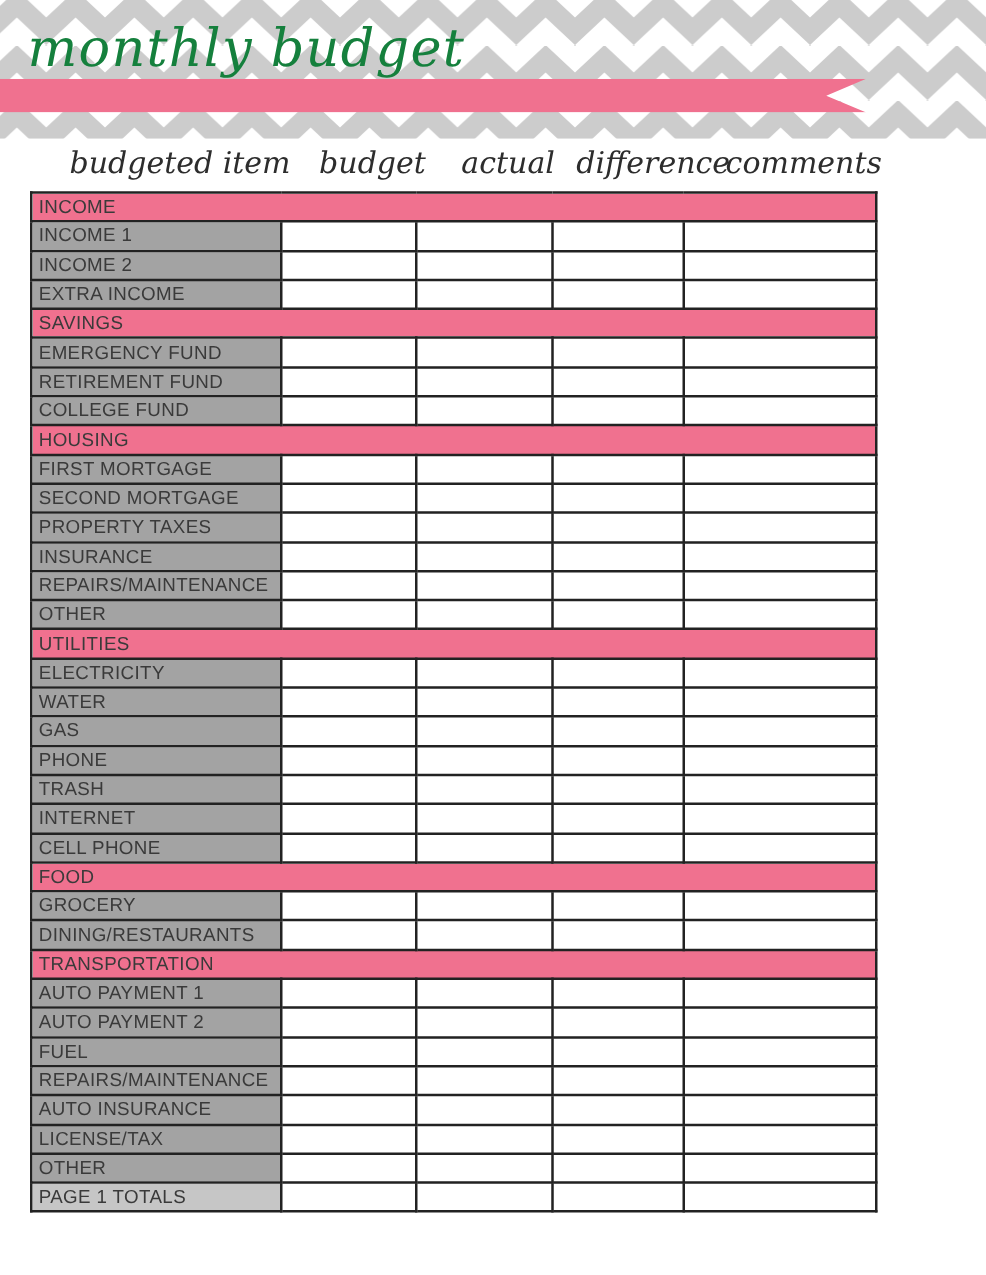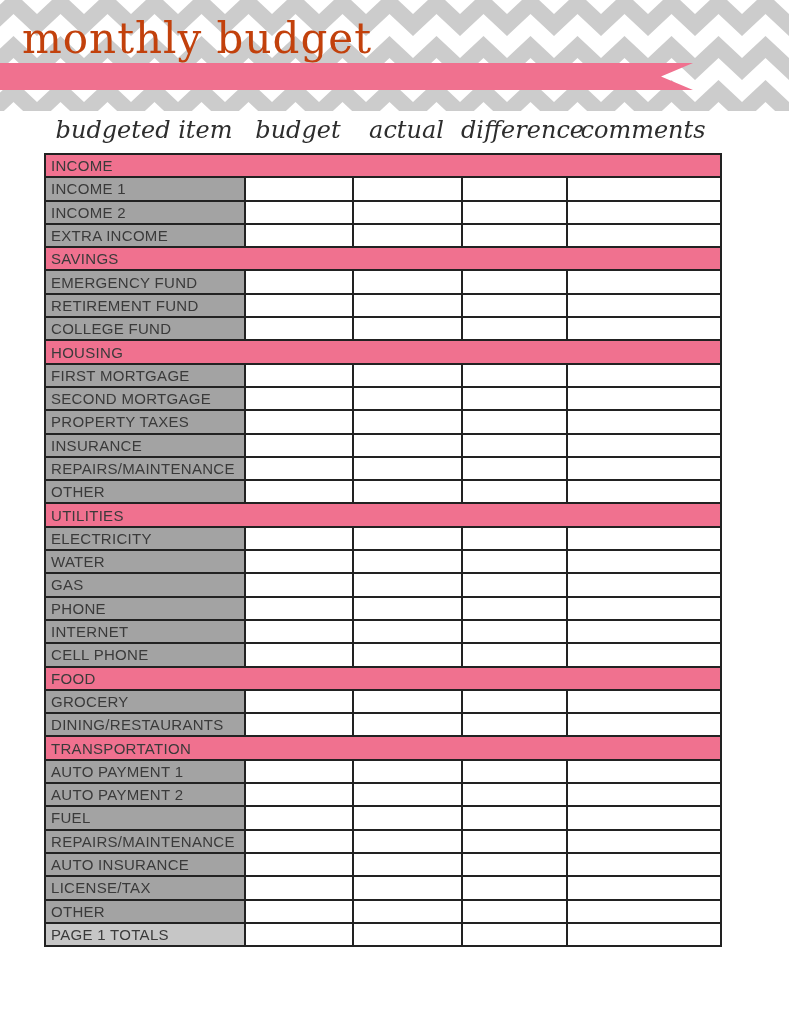--- a/index.html
+++ b/index.html
@@ -18,23 +18,23 @@
   .chevron-header svg{position:absolute;top:0;left:0;}
   .ribbon{
     position:absolute;top:63px;left:0;
     width:693px;height:27px;
     background:#f0718f;
     clip-path:polygon(0 0,100% 0,calc(100% - 32px) 50%,100% 100%,0 100%);
   }
   .page-title{
     position:absolute;top:16px;left:22px;margin:0;
     font-family:"DejaVu Serif",serif;
-    font-weight:normal;
+    font-style:italic;font-weight:normal;
     font-size:42px;line-height:1.1;
-    letter-spacing:1px;color:#c2410c;
+    letter-spacing:1px;color:#15803d;
     z-index:2;white-space:nowrap;
   }
   
   .colheads{
     position:absolute;top:113px;left:4px;
     width:789px;height:40px;
   }
   .colhead{
     position:absolute;top:3px;
     font-family:"DejaVu Serif",serif;
@@ -42,21 +42,21 @@
     color:#2d2d2d;text-align:center;
     white-space:nowrap;
   }
   .ch0{left:40px;width:200px;}
   .ch1{left:240px;width:108px;}
   .ch2{left:348px;width:109px;}
   .ch3{left:457px;width:105px;}
   .ch4{left:562px;width:154px;}
   
   table.budget{
-    position:absolute;top:153px;left:44px;
+    position:absolute;top:153px;left:24px;
     width:676px;
     border-collapse:collapse;
     table-layout:fixed;
   }
   table.budget td{
     border:2px solid #222222;
     height:21.3px;
     padding:0 3px 0 5px;
     font-size:15px;
     color:#3a3a3a;
@@ -228,20 +228,27 @@
         <td class="value-cell"></td>
       </tr>
       <tr>
         <td class="label-cell">PHONE</td>
         <td class="value-cell"></td>
         <td class="value-cell"></td>
         <td class="value-cell"></td>
         <td class="value-cell"></td>
       </tr>
       <tr>
+        <td class="label-cell">TRASH</td>
+        <td class="value-cell"></td>
+        <td class="value-cell"></td>
+        <td class="value-cell"></td>
+        <td class="value-cell"></td>
+      </tr>
+      <tr>
         <td class="label-cell">INTERNET</td>
         <td class="value-cell"></td>
         <td class="value-cell"></td>
         <td class="value-cell"></td>
         <td class="value-cell"></td>
       </tr>
       <tr>
         <td class="label-cell">CELL PHONE</td>
         <td class="value-cell"></td>
         <td class="value-cell"></td>

